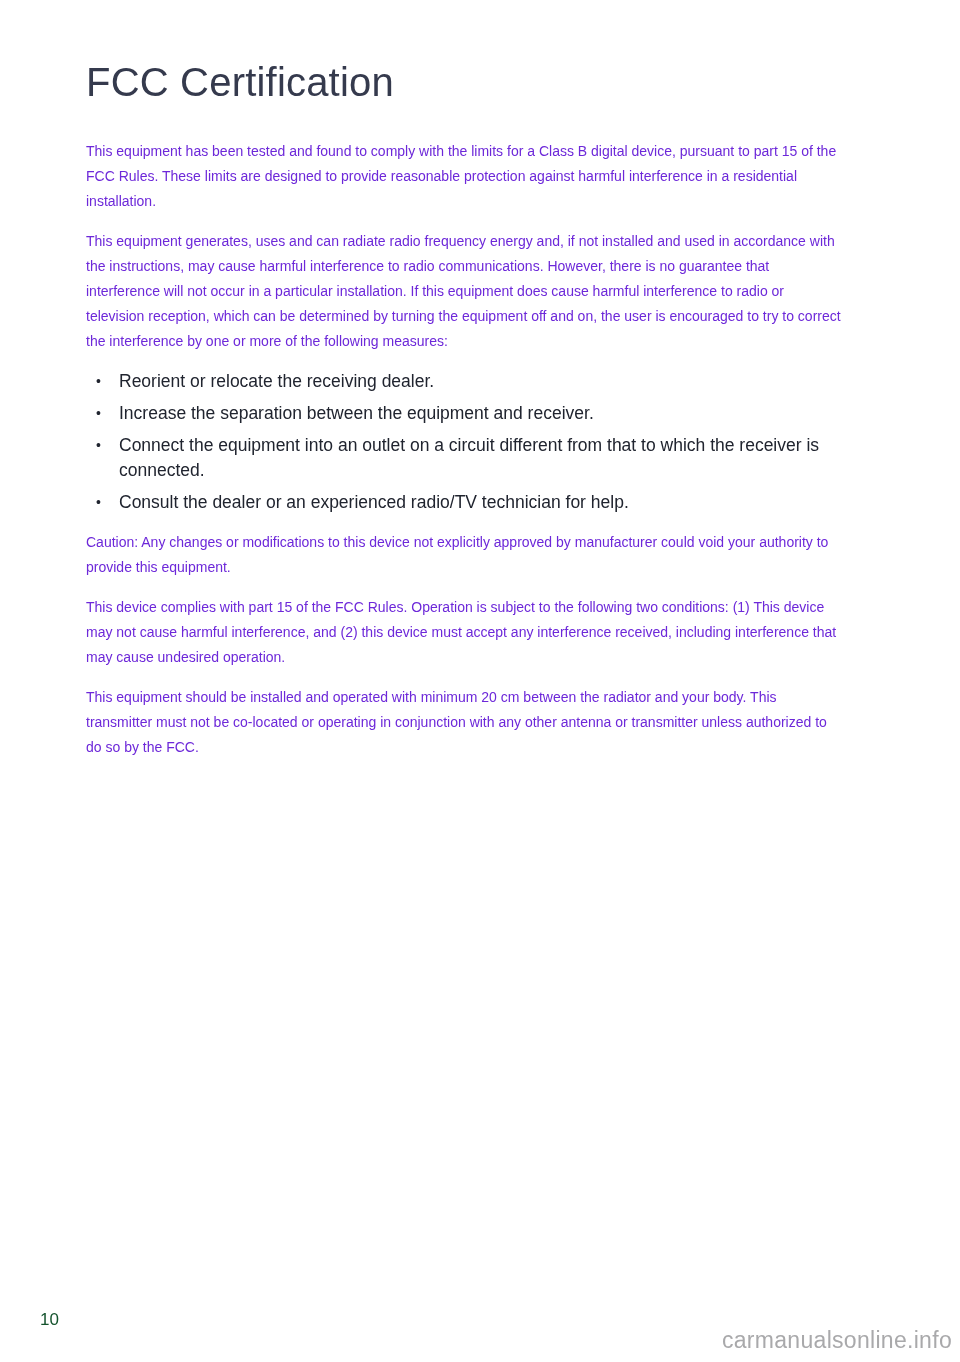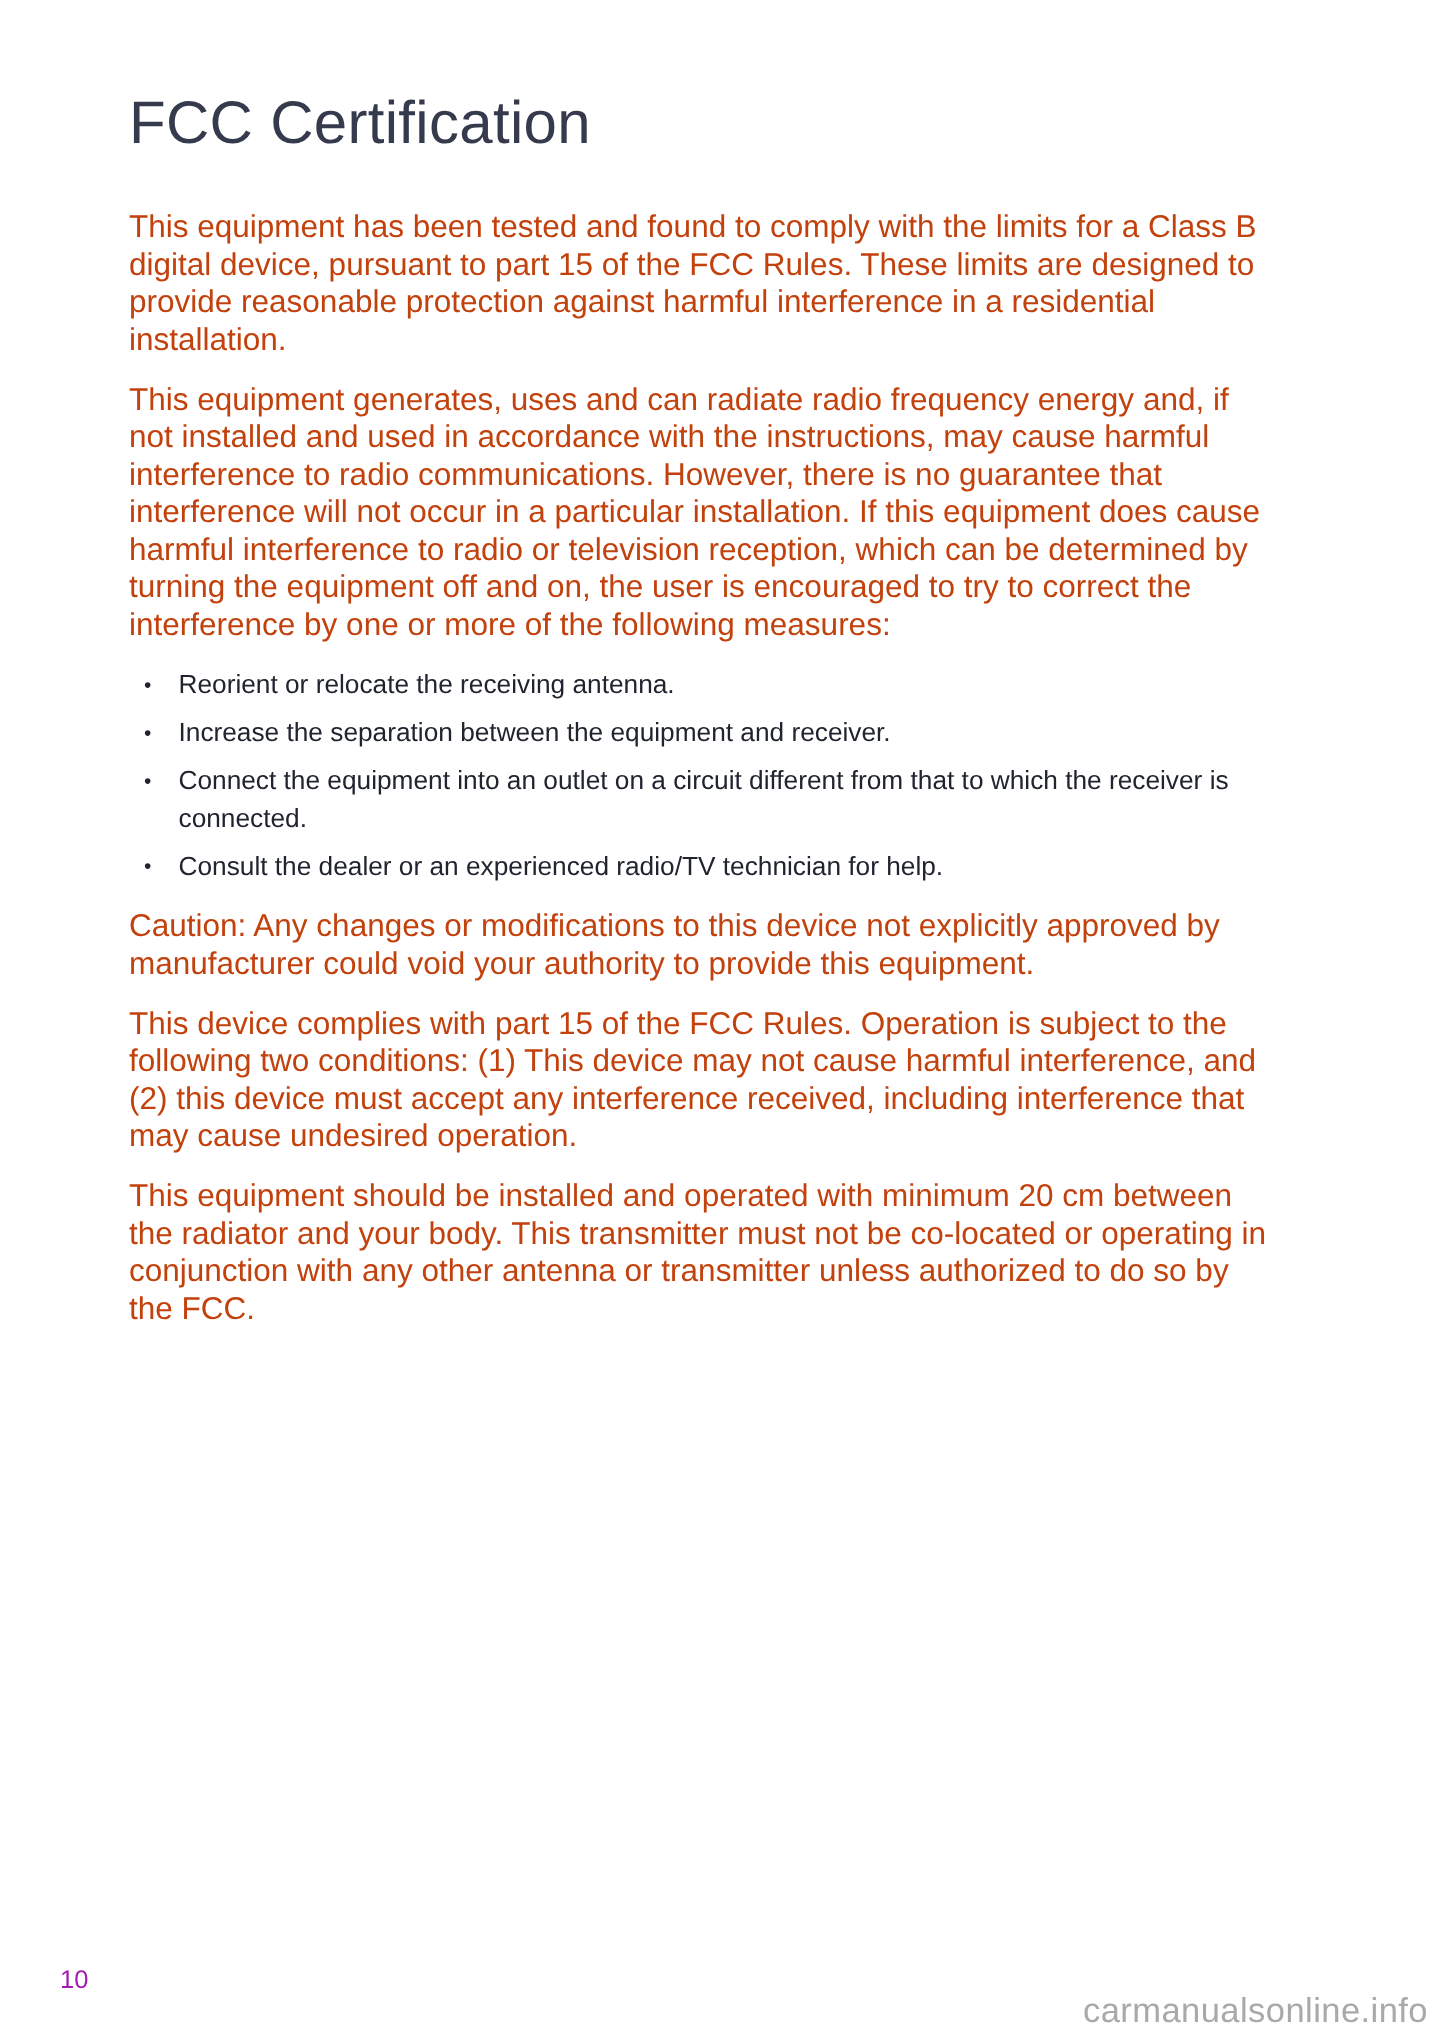--- a/index.html
+++ b/index.html
@@ -20,23 +20,23 @@
     color: #1f2430;
   }
   h1.doc-title {
     font-size: 40px;
     font-weight: 400;
     color: #353a4d;
     letter-spacing: 0.2px;
     margin-bottom: 34px;
   }
   p.body-text {
-    font-size: 21px;
+    font-size: 14px;
     line-height: 25px;
-    color: #c2410c;
+    color: #6d28d9;
     margin-bottom: 15px;
     max-width: 792px;
   }
   ul.bullet-list {
     list-style: none;
     margin: 2px 0 15px 0;
   }
   ul.bullet-list li {
     position: relative;
     font-size: 17.5px;
@@ -52,21 +52,21 @@
     top: 0;
     font-size: 14px;
     line-height: 25px;
     color: #20242f;
   }
   .footer-page-number {
     position: absolute;
     left: 40px;
     bottom: 32px;
     font-size: 17px;
-    color: #a21caf;
+    color: #14532d;
   }
   .watermark {
     position: absolute;
     right: 8px;
     bottom: 8px;
     font-size: 23px;
     color: #a9a9ab;
     letter-spacing: 0.3px;
   }
 </style>
@@ -78,21 +78,21 @@
 
     <h1 class="doc-title">FCC Certification</h1>
 
     <p class="body-text">This equipment has been tested and found to comply with the limits for a Class B digital device, pursuant to part 15 of the FCC Rules. These limits are designed to provide reasonable protection against harmful interference in a residential installation.</p>
 
     <p class="body-text">This equipment generates, uses and can radiate radio frequency energy and, if not installed and used in accordance with the instructions, may cause harmful interference to radio communications. However, there is no guarantee that interference will not occur in a particular installation. If this equipment does cause harmful interference to radio or television reception, which can be determined by turning the equipment off and on, the user is encouraged to try to correct the interference by one or more of the following measures:</p>
 
     <ul class="bullet-list">
       <li>
         <span class="bullet-dot">•</span>
-        <span>Reorient or relocate the receiving antenna.</span>
+        <span>Reorient or relocate the receiving dealer.</span>
       </li>
       <li>
         <span class="bullet-dot">•</span>
         <span>Increase the separation between the equipment and receiver.</span>
       </li>
       <li>
         <span class="bullet-dot">•</span>
         <span>Connect the equipment into an outlet on a circuit different from that to which the receiver is connected.</span>
       </li>
       <li>

